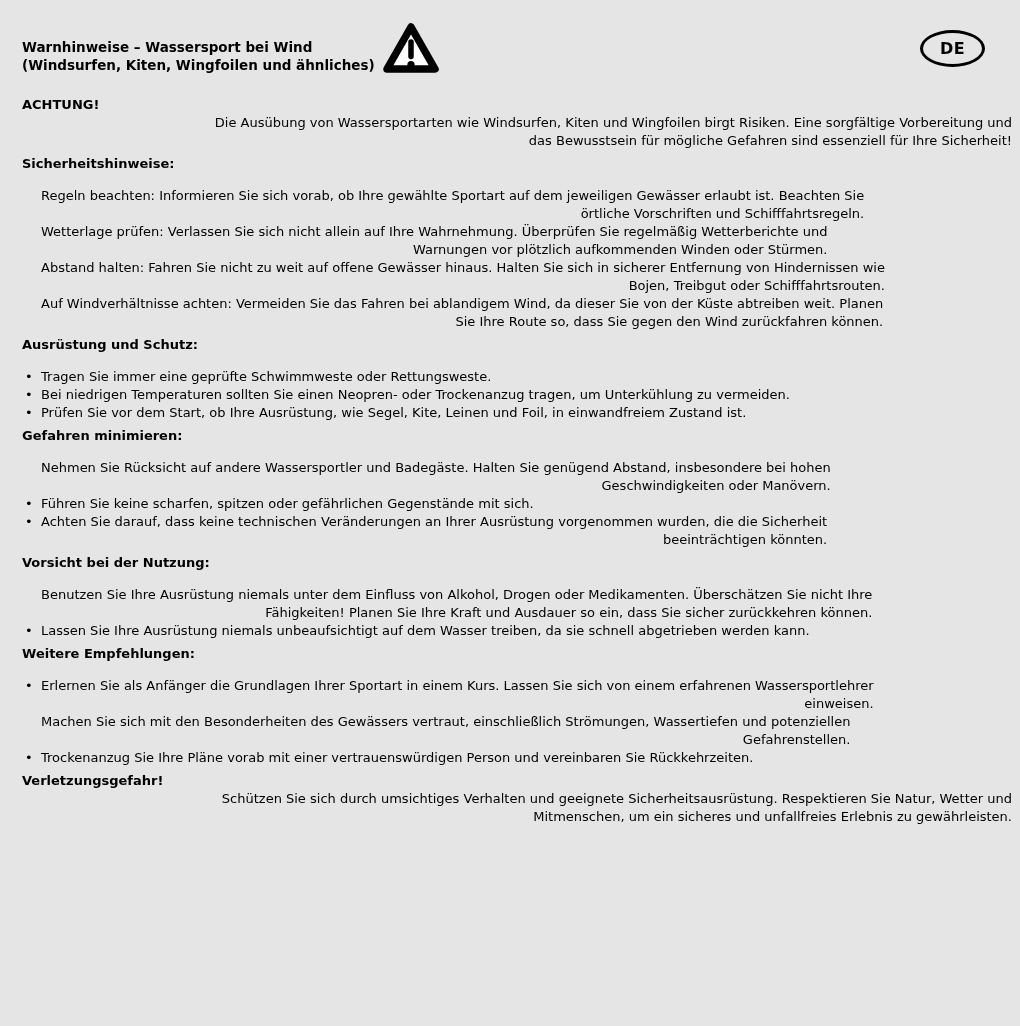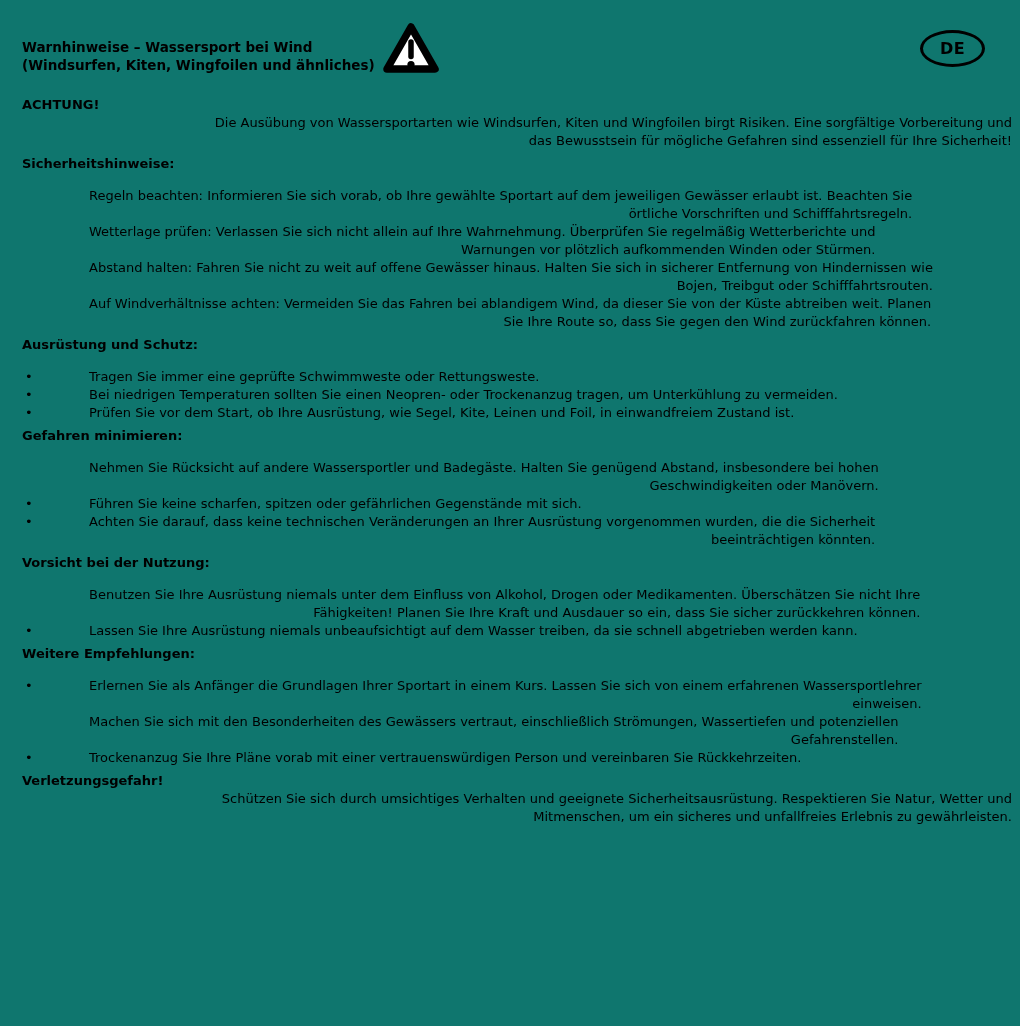--- a/index.html
+++ b/index.html
@@ -5,21 +5,21 @@
   html, body {
     margin: 0;
     padding: 0;
     background: #ffffff;
   }
   .page {
     position: relative;
     width: 1020px;
     height: 1026px;
     box-sizing: border-box;
-    background: #0f766e;
+    background: #e5e5e5;
     padding: 28px 8px 0 22px;
     font-family: "DejaVu Sans", sans-serif;
     font-size: 13px;
     line-height: 18px;
     color: #000000;
     overflow: hidden;
   }
   .header {
     display: flex;
     align-items: flex-start;
@@ -52,21 +52,21 @@
     font-weight: bold;
     font-size: 16px;
     letter-spacing: 0.5px;
   }
   .h {
     font-weight: bold;
   }
   .intro { margin-top: 16px; }
   .sec   { margin-top: 5px; }
   .sec .items { margin-top: 14px; }
-  .item { display: flex; gap: 48px; }
+  .item { display: flex; }
   .bullet {
     flex: 0 0 16px;
     margin-left: 3px;
   }
   .item-text, .para {
     white-space: pre-line;
     text-align: right;
   }
 </style>
 </head>

